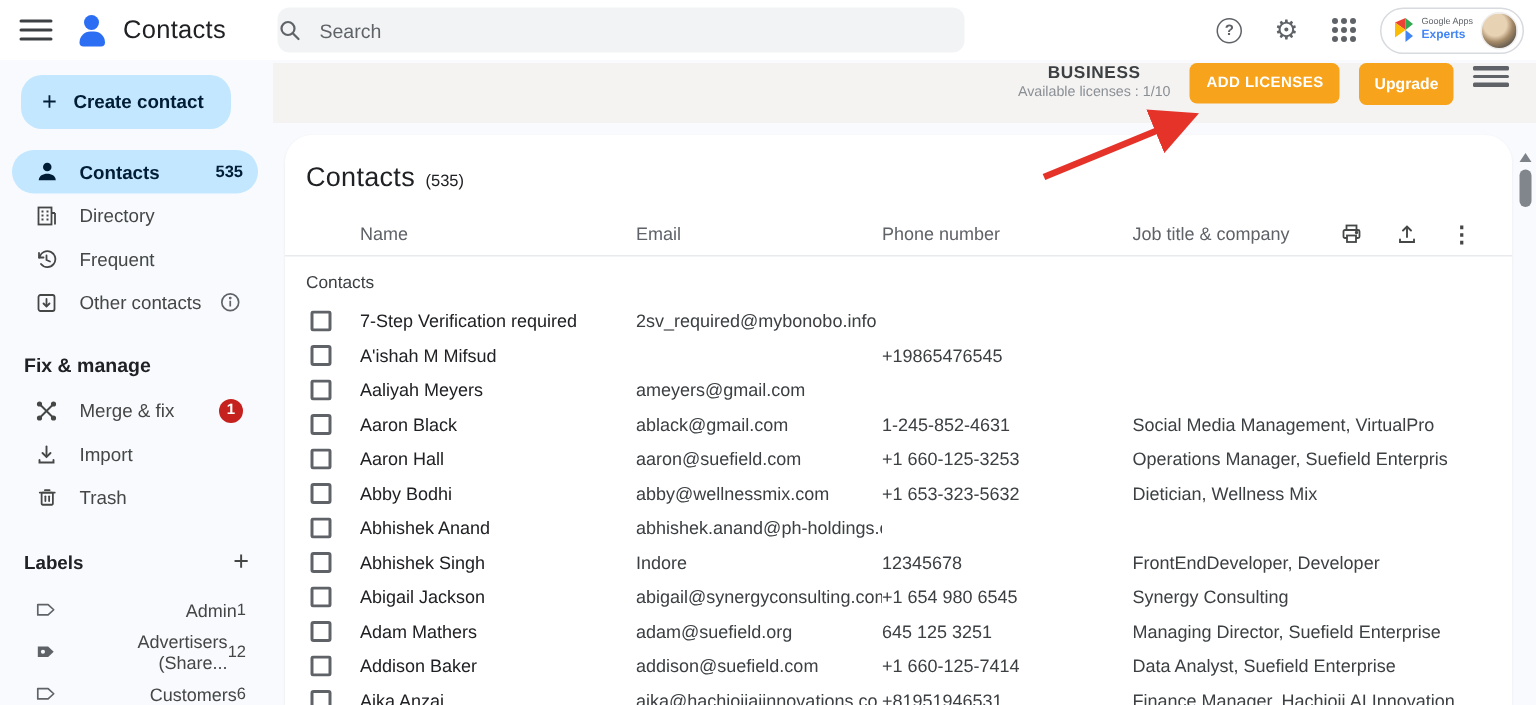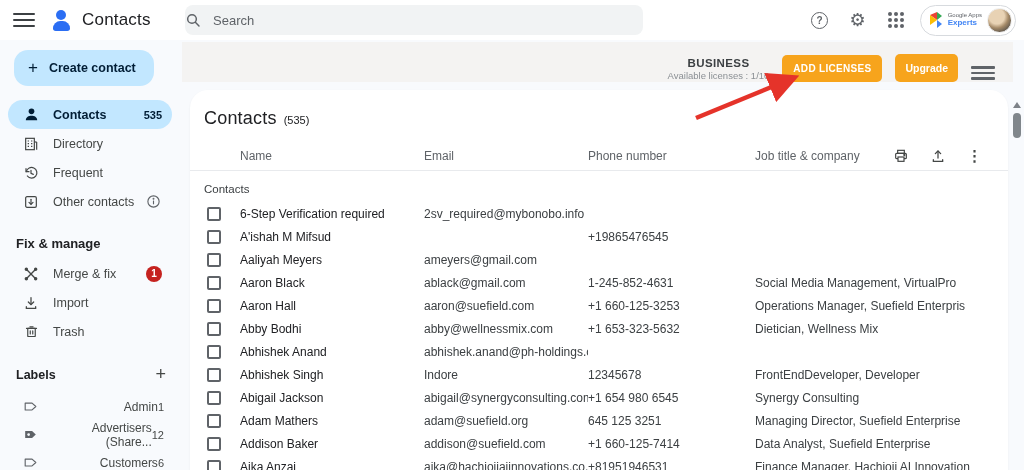--- a/index.html
+++ b/index.html
@@ -28,21 +28,21 @@
   .grid9 { display:grid; grid-template-columns:repeat(3,4px); grid-template-rows:repeat(3,4px); gap:2px; }
   .grid9 i { width:4px; height:4px; border-radius:50%; background:#5f6368; }
   .profile-pill { height:31px; border:1px solid #d7dade; border-radius:16px; background:#fff; display:flex; align-items:center; gap:5px; padding:2px 3px 2px 8px; cursor:pointer; }
   .brand-mark { width:14px; height:18px; }
   .brand-text { display:flex; flex-direction:column; line-height:1.1; }
   .brand-text .l1 { font-size:6px; color:#5f6368; }
   .brand-text .l2 { font-size:8px; color:#4285f4; font-weight:bold; }
   .avatar { width:25px; height:25px; border-radius:50%; background:radial-gradient(circle at 38% 32%, #e8d2b4 0 36%, #a58a68 55%, #5c554c 80%, #46413b); border:1px solid #eee; }
 
   
-  .license-bar { position:absolute; left:182px; top:42px; right:11px; height:40px; background:#f4f3f2; display:flex; align-items:flex-end; justify-content:flex-end; gap:13px; padding-right:18px; }
+  .license-bar { position:absolute; left:182px; top:42px; right:0; height:40px; background:#f4f3f2; display:flex; align-items:flex-start; justify-content:flex-end; gap:13px; padding-right:18px; }
   .plan-block { display:flex; flex-direction:column; align-items:center; line-height:1.25; }
   .plan-name { font-size:11.5px; font-weight:bold; color:#3c4043; letter-spacing:.4px; }
   .plan-avail { font-size:9.5px; color:#8a8f94; }
   .btn-orange { background:#f7a41c; color:#fff; border:none; border-radius:5px; font-family:"Liberation Sans",sans-serif; font-weight:bold; cursor:pointer; }
   .btn-add { font-size:10px; padding:8px 11px; letter-spacing:.3px; }
   .btn-upgrade { font-size:10.5px; padding:8px 10px; }
   .license-menu { width:24px; height:18px; display:flex; flex-direction:column; justify-content:space-between; padding:2px 0; cursor:pointer; }
   .license-menu span { height:2.6px; background:#5f6368; border-radius:1px; }
 
   
@@ -340,21 +340,21 @@
       </div>
     </div>
 
     <div class="group-label">Contacts</div>
 
     <div class="rows" id="rows">
   <div class="row">
     <div class="cell c-check">
             <div class="checkbox"></div>
           </div>
-    <div class="cell c-name">6-Step Verification required</div>
+    <div class="cell c-name">7-Step Verification required</div>
     <div class="cell c-email">2sv_required@mybonobo.info</div>
     <div class="cell c-phone"></div>
     <div class="cell c-job"></div>
   </div>
 
   <div class="row">
     <div class="cell c-check">
             <div class="checkbox"></div>
           </div>
     <div class="cell c-name">A'ishah M Mifsud</div>

